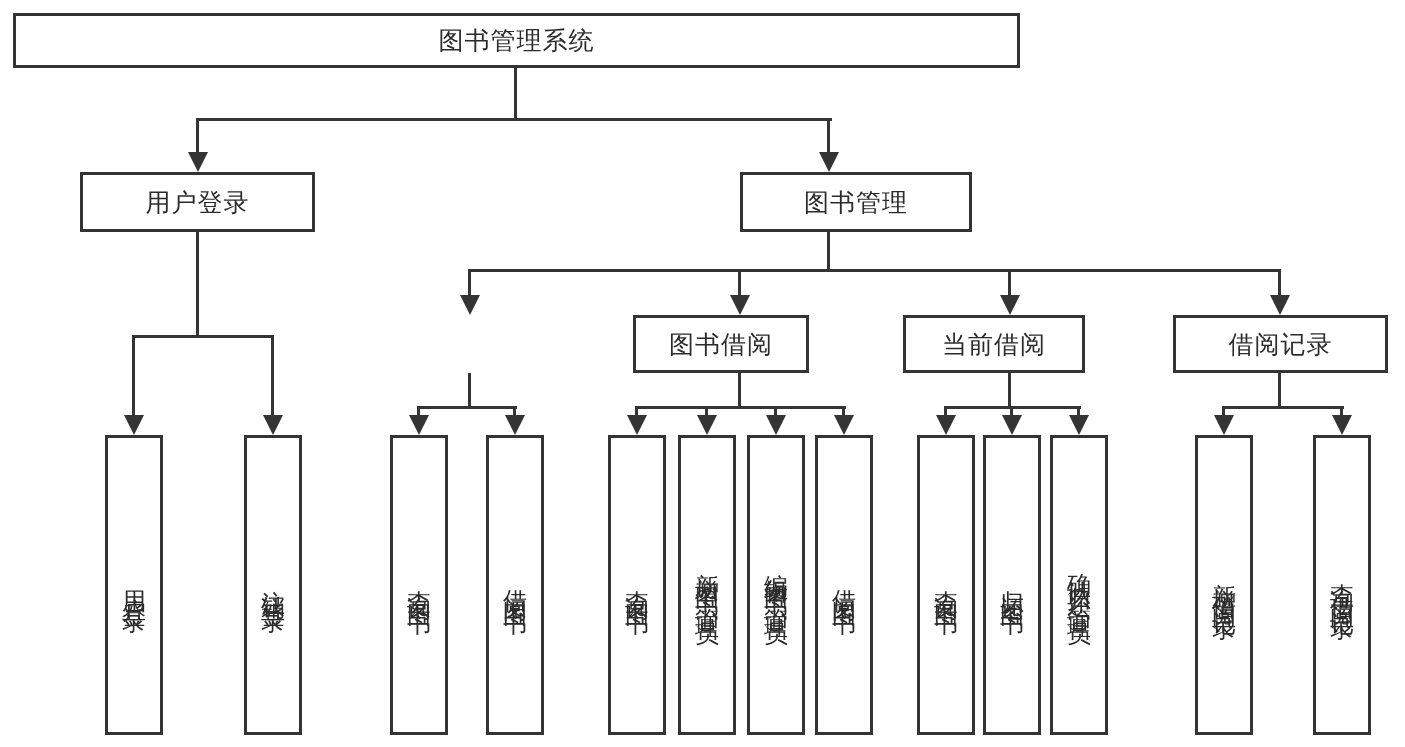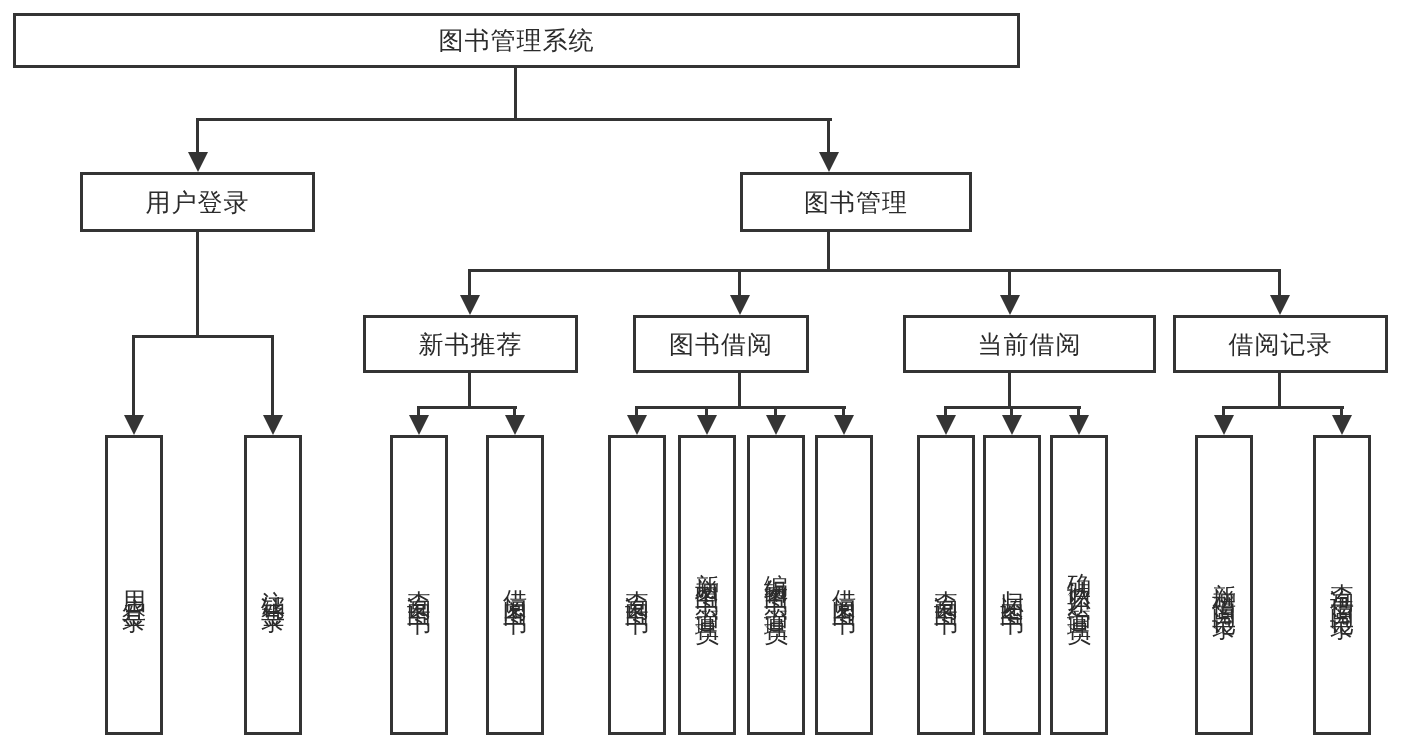--- a/index.html
+++ b/index.html
@@ -60,27 +60,24 @@
   <div class="hl" style="left:468px;top:269px;width:813px"></div>
   <div class="vl" style="left:468px;top:271px;height:26px"></div>
   <div class="ar" style="left:460px;top:295px"></div>
   <div class="vl" style="left:738px;top:271px;height:26px"></div>
   <div class="ar" style="left:730px;top:295px"></div>
   <div class="vl" style="left:1008px;top:271px;height:26px"></div>
   <div class="ar" style="left:1000px;top:295px"></div>
   <div class="vl" style="left:1278px;top:271px;height:26px"></div>
   <div class="ar" style="left:1270px;top:295px"></div>
 
-  <div class="box hbox" style="left:363px;top:315px;width:215px;height:58px">
-    <span>新书推荐</span>
-  </div>
   <div class="box hbox" style="left:633px;top:315px;width:176px;height:58px">
     <span>图书借阅</span>
   </div>
-  <div class="box hbox" style="left:903px;top:315px;width:253px;height:58px">
+  <div class="box hbox" style="left:903px;top:315px;width:182px;height:58px">
     <span>当前借阅</span>
   </div>
   <div class="box hbox" style="left:1173px;top:315px;width:215px;height:58px">
     <span>借阅记录</span>
   </div>
 
   <div class="vl" style="left:468px;top:373px;height:36px"></div>
   <div class="hl" style="left:417px;top:406px;width:100px"></div>
   <div class="vl" style="left:417px;top:408px;height:10px"></div>
   <div class="ar" style="left:409px;top:415px"></div>

